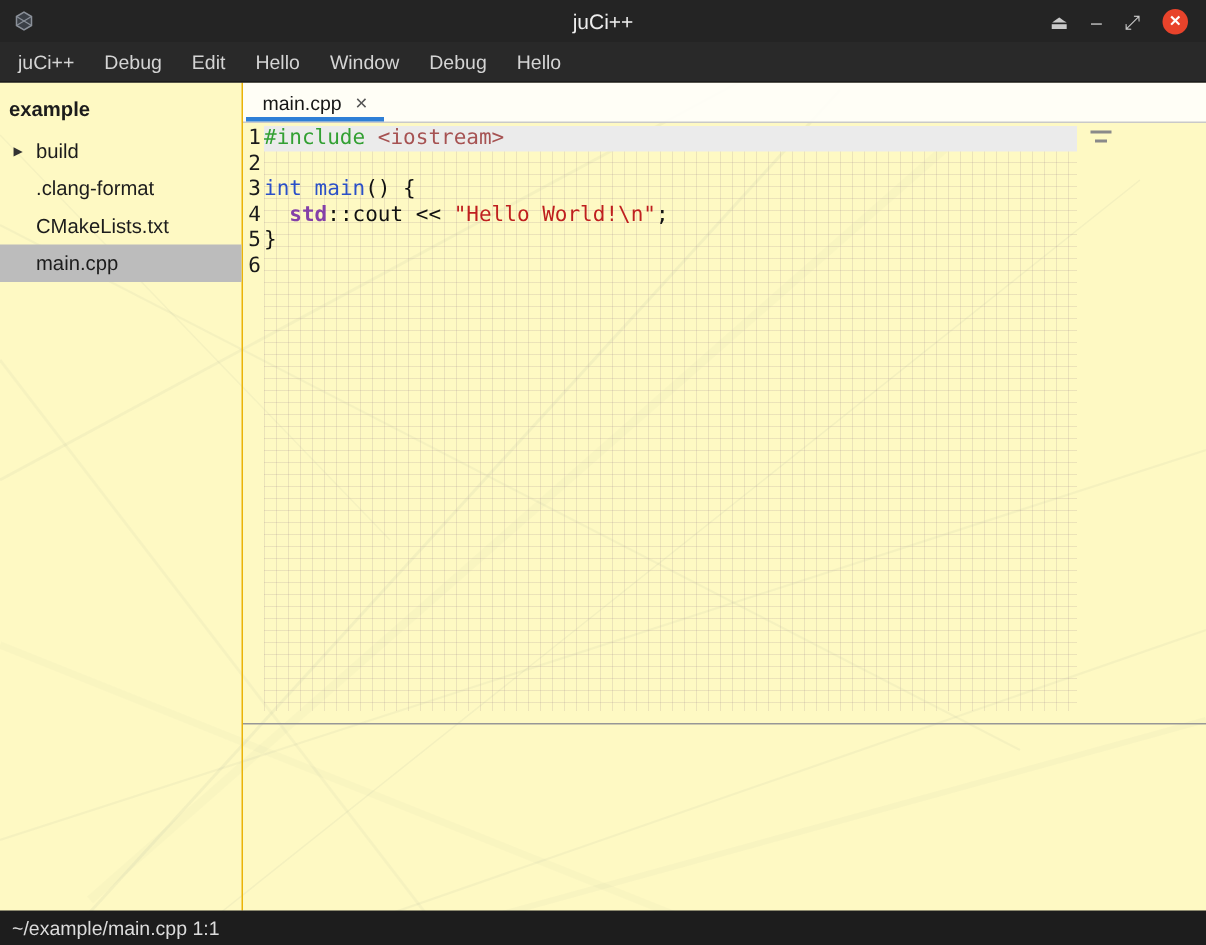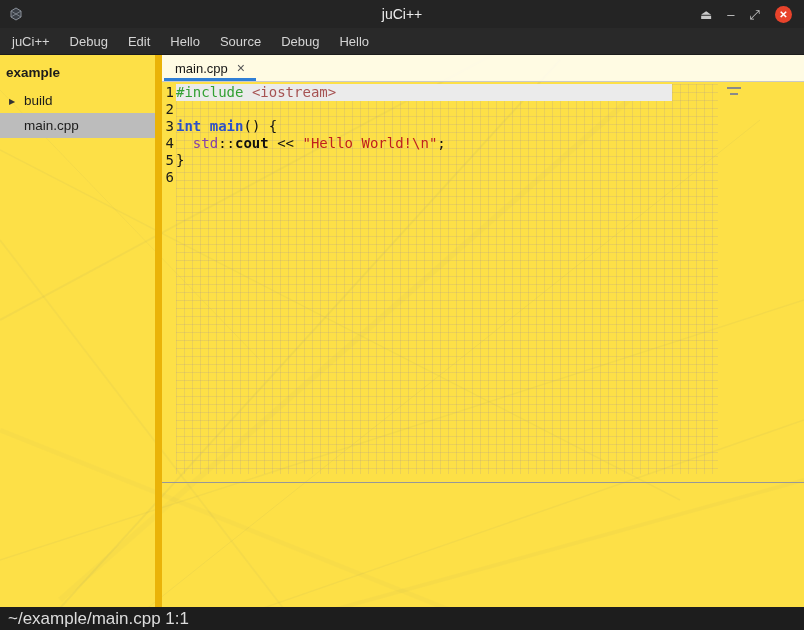--- a/index.html
+++ b/index.html
@@ -1,37 +1,37 @@
 <!DOCTYPE html>
 <html><head>
 <meta charset="utf-8">
 <style>
   * { margin:0; padding:0; box-sizing:border-box; }
   html,body { width:804px; height:630px; overflow:hidden; }
   body { font-family:"Liberation Sans", sans-serif; background:#fbfbfb; }
 
-  .window { position:relative; width:804px; height:630px; display:flex; flex-direction:column; background:#fde047; }
+  .window { position:relative; width:804px; height:630px; display:flex; flex-direction:column; background:#fef9c3; }
   .texture { position:absolute; inset:0; z-index:0; pointer-events:none; }
 
   
   .titlebar { position:relative; z-index:3; height:28px; background:#242424; color:#e8e8e8; display:flex; align-items:center; flex:none; }
   .app-icon { margin-left:8px; width:18px; height:18px; display:flex; align-items:center; }
   .titlebar .title { position:absolute; left:0; right:0; text-align:center; font-size:14px; color:#ededed; pointer-events:none; }
   .controls { margin-left:auto; display:flex; align-items:center; gap:15px; padding-right:12px; position:relative; }
   .ctrl { color:#c9c9c9; font-size:13px; line-height:1; cursor:default; }
   .close-btn { width:17px; height:17px; border-radius:50%; background:#e8432b; color:#fff; font-size:10px; display:flex; align-items:center; justify-content:center; font-weight:bold; }
 
   
   .menubar { position:relative; z-index:3; height:27px; background:#292929; color:#d4d4d4; display:flex; align-items:center; font-size:13px; padding-left:2px; flex:none; border-bottom:1px solid #1c1c1c; }
   .menu-item { padding:0 10px; height:100%; display:flex; align-items:center; }
 
   
   .content { position:relative; z-index:1; flex:1; display:flex; min-height:0; }
 
-  .sidebar { width:162px; flex:none; border-right:7px solid #eab308; font-size:13.5px; color:#1c1c1c; padding-top:6px; }
+  .sidebar { width:162px; flex:none; border-right:1px solid #eab308; font-size:13.5px; color:#1c1c1c; padding-top:6px; }
   .tree-root { font-weight:bold; padding:4px 6px 8px 6px; font-size:13.5px; }
   .tree-row { height:25px; display:flex; align-items:center; position:relative; padding-left:24px; cursor:default; }
   .tree-row.selected { background:#bcbcbc; }
   .tree-arrow { position:absolute; left:9px; top:50%; transform:translateY(-50%); font-size:8px; color:#333; }
 
   .main { flex:1; display:flex; flex-direction:column; min-width:0; }
 
   
   .tabbar { height:27px; flex:none; display:flex; align-items:stretch; border-bottom:1px solid #c9c9c9; background:rgba(255,255,255,0.85); }
   .tab { display:flex; align-items:center; gap:9px; padding:0 11px; font-size:13px; color:#161616; position:relative; margin-left:2px; }
@@ -41,39 +41,39 @@
   
   .editor { position:relative; height:401px; flex:none; border-bottom:1px solid #979797; font-family:"DejaVu Sans Mono", monospace; font-size:14px; color:#111; }
   .grid-bg { position:absolute; left:14px; top:2px; width:542px; height:390px; z-index:0;
     background-image:
       linear-gradient(to right, rgba(170,150,150,0.22) 1px, transparent 1px),
       linear-gradient(to bottom, rgba(170,150,150,0.22) 1px, transparent 1px);
     background-size:8px 8px; }
   .code-lines { position:relative; z-index:1; padding-top:2px; }
   .line { display:flex; height:17px; line-height:17px; }
   .ln { width:12px; flex:none; text-align:right; color:#1a1a1a; }
-  .code { margin-left:2px; width:496px; white-space:pre; }
+  .code { margin-left:2px; width:542px; white-space:pre; }
   .line.hl .code { background:#ebebeb; }
   .tk-plain  { color:#111; }
   .tk-preproc{ color:#33a033; }
   .tk-incarg { color:#a65252; }
-  .tk-kw     { color:#2b50c8; font-weight:bold; }
-  .tk-ns     { color:#8440a8; font-weight:normal; }
-  .tk-b      { color:#111; font-weight:bold; }
+  .tk-kw     { color:#2b50c8; font-weight:normal; }
+  .tk-ns     { color:#8440a8; font-weight:bold; }
+  .tk-b      { color:#111; font-weight:normal; }
   .tk-str    { color:#bf1f1f; }
   .overview-marks { position:absolute; left:565px; top:5px; z-index:2; }
   .overview-marks i { display:block; background:#8a8a8a; height:2px; margin-bottom:4px; }
   .overview-marks i:nth-child(1){ width:14px; }
   .overview-marks i:nth-child(2){ width:8px; margin-left:3px; }
 
   
   .lower-panel { flex:1; min-height:0; }
 
   
-  .statusbar { position:relative; z-index:3; height:23px; flex:none; background:#1d1d1d; color:#dcdcdc; font-size:17px; display:flex; align-items:center; padding-left:8px; }
+  .statusbar { position:relative; z-index:3; height:23px; flex:none; background:#1d1d1d; color:#dcdcdc; font-size:13px; display:flex; align-items:center; padding-left:8px; }
 </style>
 </head>
 <body>
 
 <div class="window">
 
   <svg class="texture" width="804" height="630" xmlns="http://www.w3.org/2000/svg">
     <line x1="0" y1="320" x2="520" y2="40" stroke="#5a6b78" stroke-width="2" opacity="0.05"></line>
     <line x1="0" y1="150" x2="680" y2="500" stroke="#5a6b78" stroke-width="1.5" opacity="0.05"></line>
     <line x1="40" y1="630" x2="560" y2="60" stroke="#5a6b78" stroke-width="2" opacity="0.06"></line>
@@ -102,33 +102,39 @@
       <span class="ctrl">⤢</span>
       <span class="close-btn">✕</span>
     </div>
   </div>
 
   <nav class="menubar">
       <span class="menu-item">juCi++</span>
       <span class="menu-item">Debug</span>
       <span class="menu-item">Edit</span>
       <span class="menu-item">Hello</span>
-      <span class="menu-item">Source</span>
+      <span class="menu-item">Window</span>
       <span class="menu-item">Debug</span>
       <span class="menu-item">Hello</span>
     </nav>
 
   <div class="content">
 
     <aside class="sidebar">
       <div class="tree-root">example</div>
       <div id="tree-items">
           <div class="tree-row">
             <span class="tree-arrow">▶</span>
             <span>build</span>
+          </div>
+          <div class="tree-row">
+            <span>.clang-format</span>
+          </div>
+          <div class="tree-row">
+            <span>CMakeLists.txt</span>
           </div>
           <div class="tree-row selected">
             <span>main.cpp</span>
           </div>
         </div>
     </aside>
 
     <div class="main">
       <div class="tabbar" id="tabbar">
           <div class="tab active">

